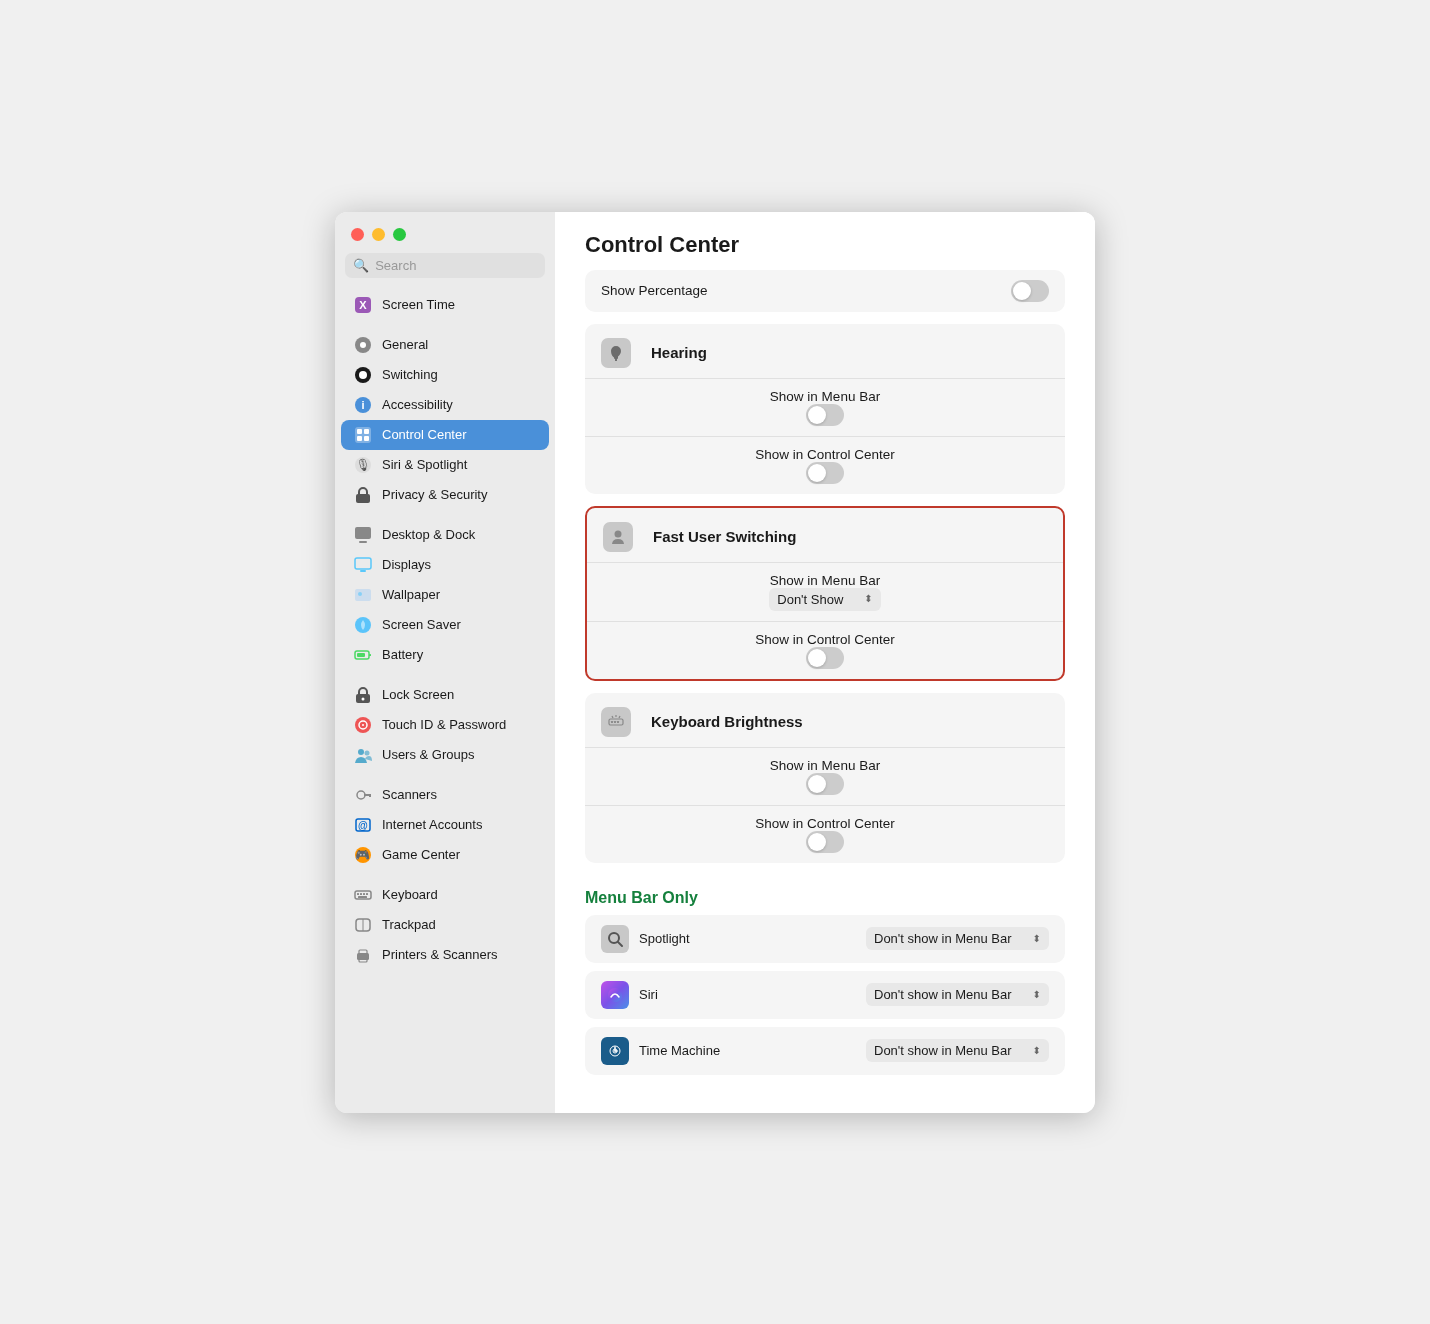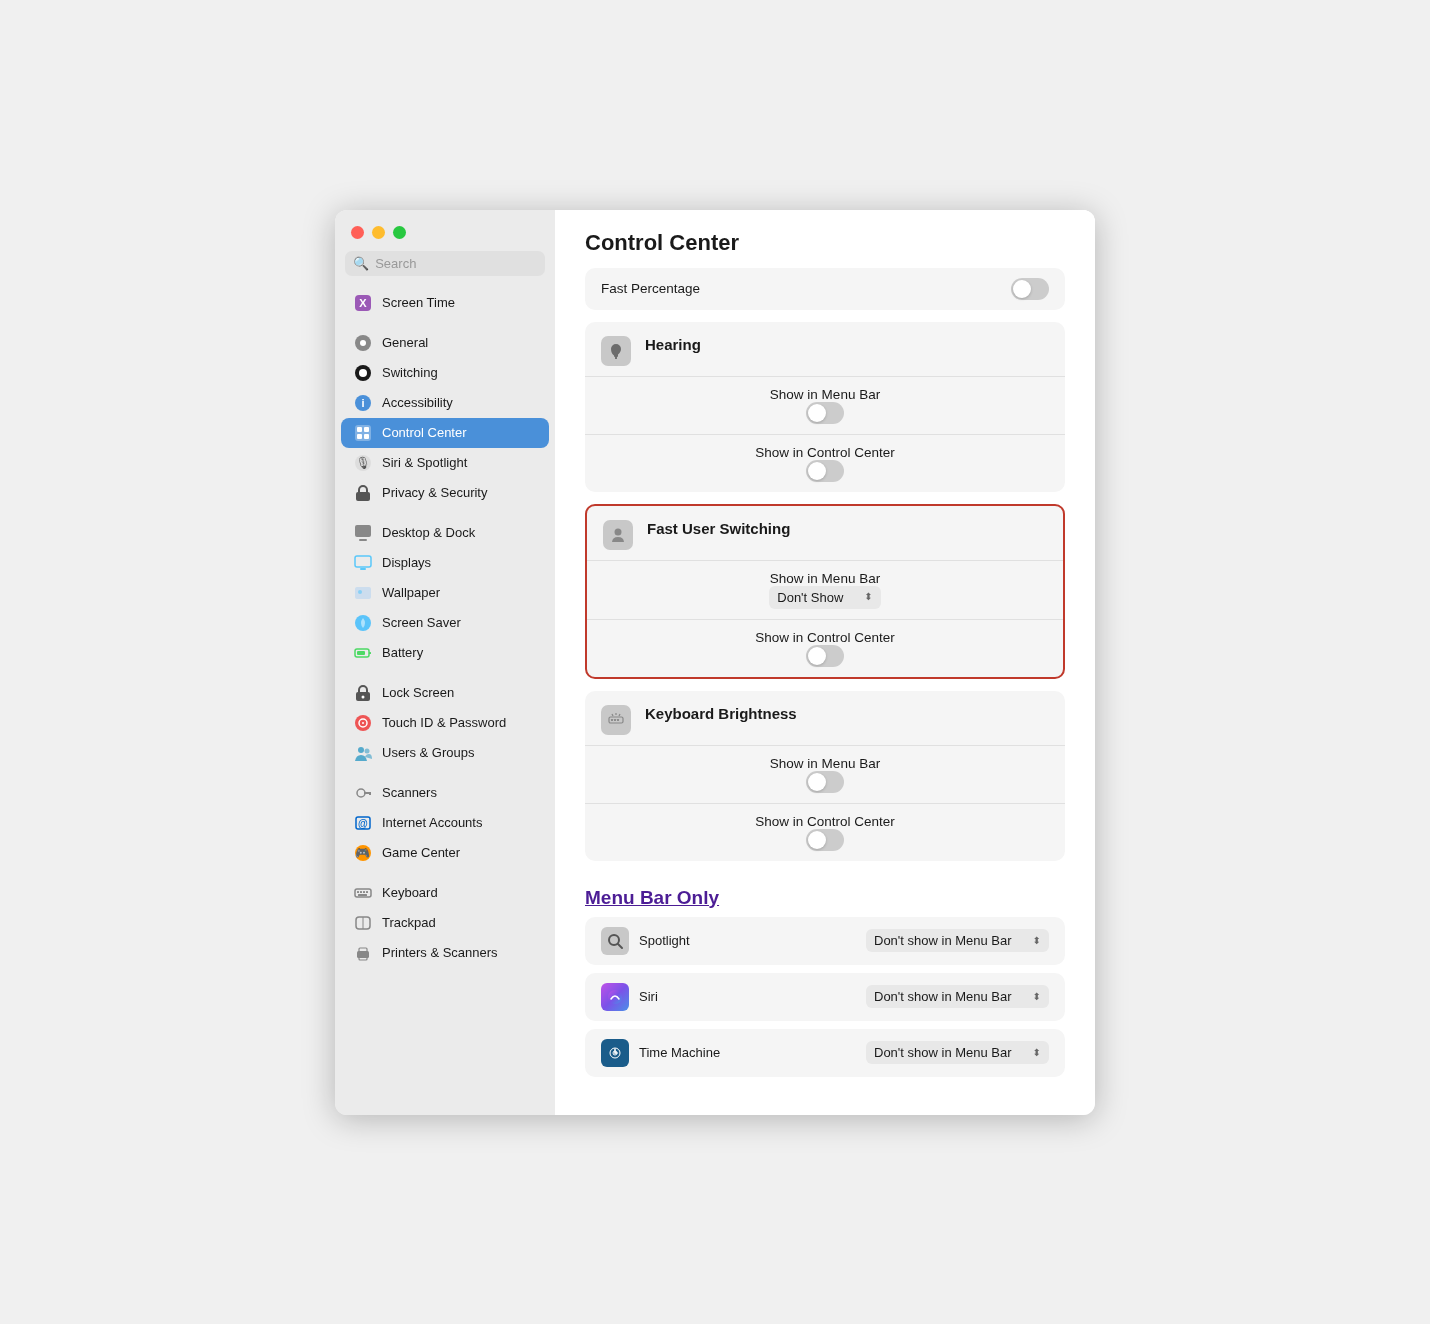--- a/index.html
+++ b/index.html
@@ -113,21 +113,22 @@
       background: #f5f5f5;
       border-radius: 10px;
       margin-bottom: 12px;
       overflow: hidden;
     }
     .setting-section.highlighted {
       border: 2px solid #c0392b;
     }
     .section-header {
       display: flex;
-      gap: 14px;
+      align-items: center;
+      gap: 20px;
       padding: 14px 16px 10px 16px;
     }
     .section-header-icon {
       width: 30px;
       height: 30px;
       background: #c8c8c8;
       border-radius: 7px;
       display: flex;
       align-items: center;
       justify-content: center;
@@ -196,25 +197,24 @@
       display: flex;
       align-items: center;
       justify-content: space-between;
       padding: 10px 16px;
       background: #f5f5f5;
       border-radius: 10px;
       margin-bottom: 12px;
     }
     
     .menu-bar-only-header {
-      font-size: 19px;
+      font-size: 16px;
       font-weight: 700;
-      color: #4c1d95;
+      color: #15803d;
       padding: 14px 0 8px 0;
-      text-decoration: underline;
     }
     .menu-bar-item-row {
       display: flex;
       align-items: center;
       justify-content: space-between;
       padding: 10px 16px;
       background: #f5f5f5;
       border-radius: 10px;
       margin-bottom: 8px;
     }
@@ -496,21 +496,21 @@
 
     <div style="height:20px"></div>
   </div>
 
   <div class="main-content">
     <div class="main-header">Control Center</div>
 
     <div class="content-area">
 
       <div class="top-row">
-        <span class="setting-row-label">Fast Percentage</span>
+        <span class="setting-row-label">Show Percentage</span>
         <div class="toggle"></div>
       </div>
 
       <div class="setting-section">
         <div class="section-header">
           <div class="section-header-icon">
             <svg width="18" height="18" viewBox="0 0 18 18">
                 <path d="M9 2a5 5 0 0 1 5 5c0 2.5-1.5 4.5-3 5.5V14a1 1 0 0 1-1 1H8a1 1 0 0 1-1-1v-.5C5.5 12.5 4 10.5 4 7a5 5 0 0 1 5-5z" fill="#555" opacity="0.8"></path>
                 <circle cx="9" cy="16" r="1" fill="#555"></circle>
               </svg>

